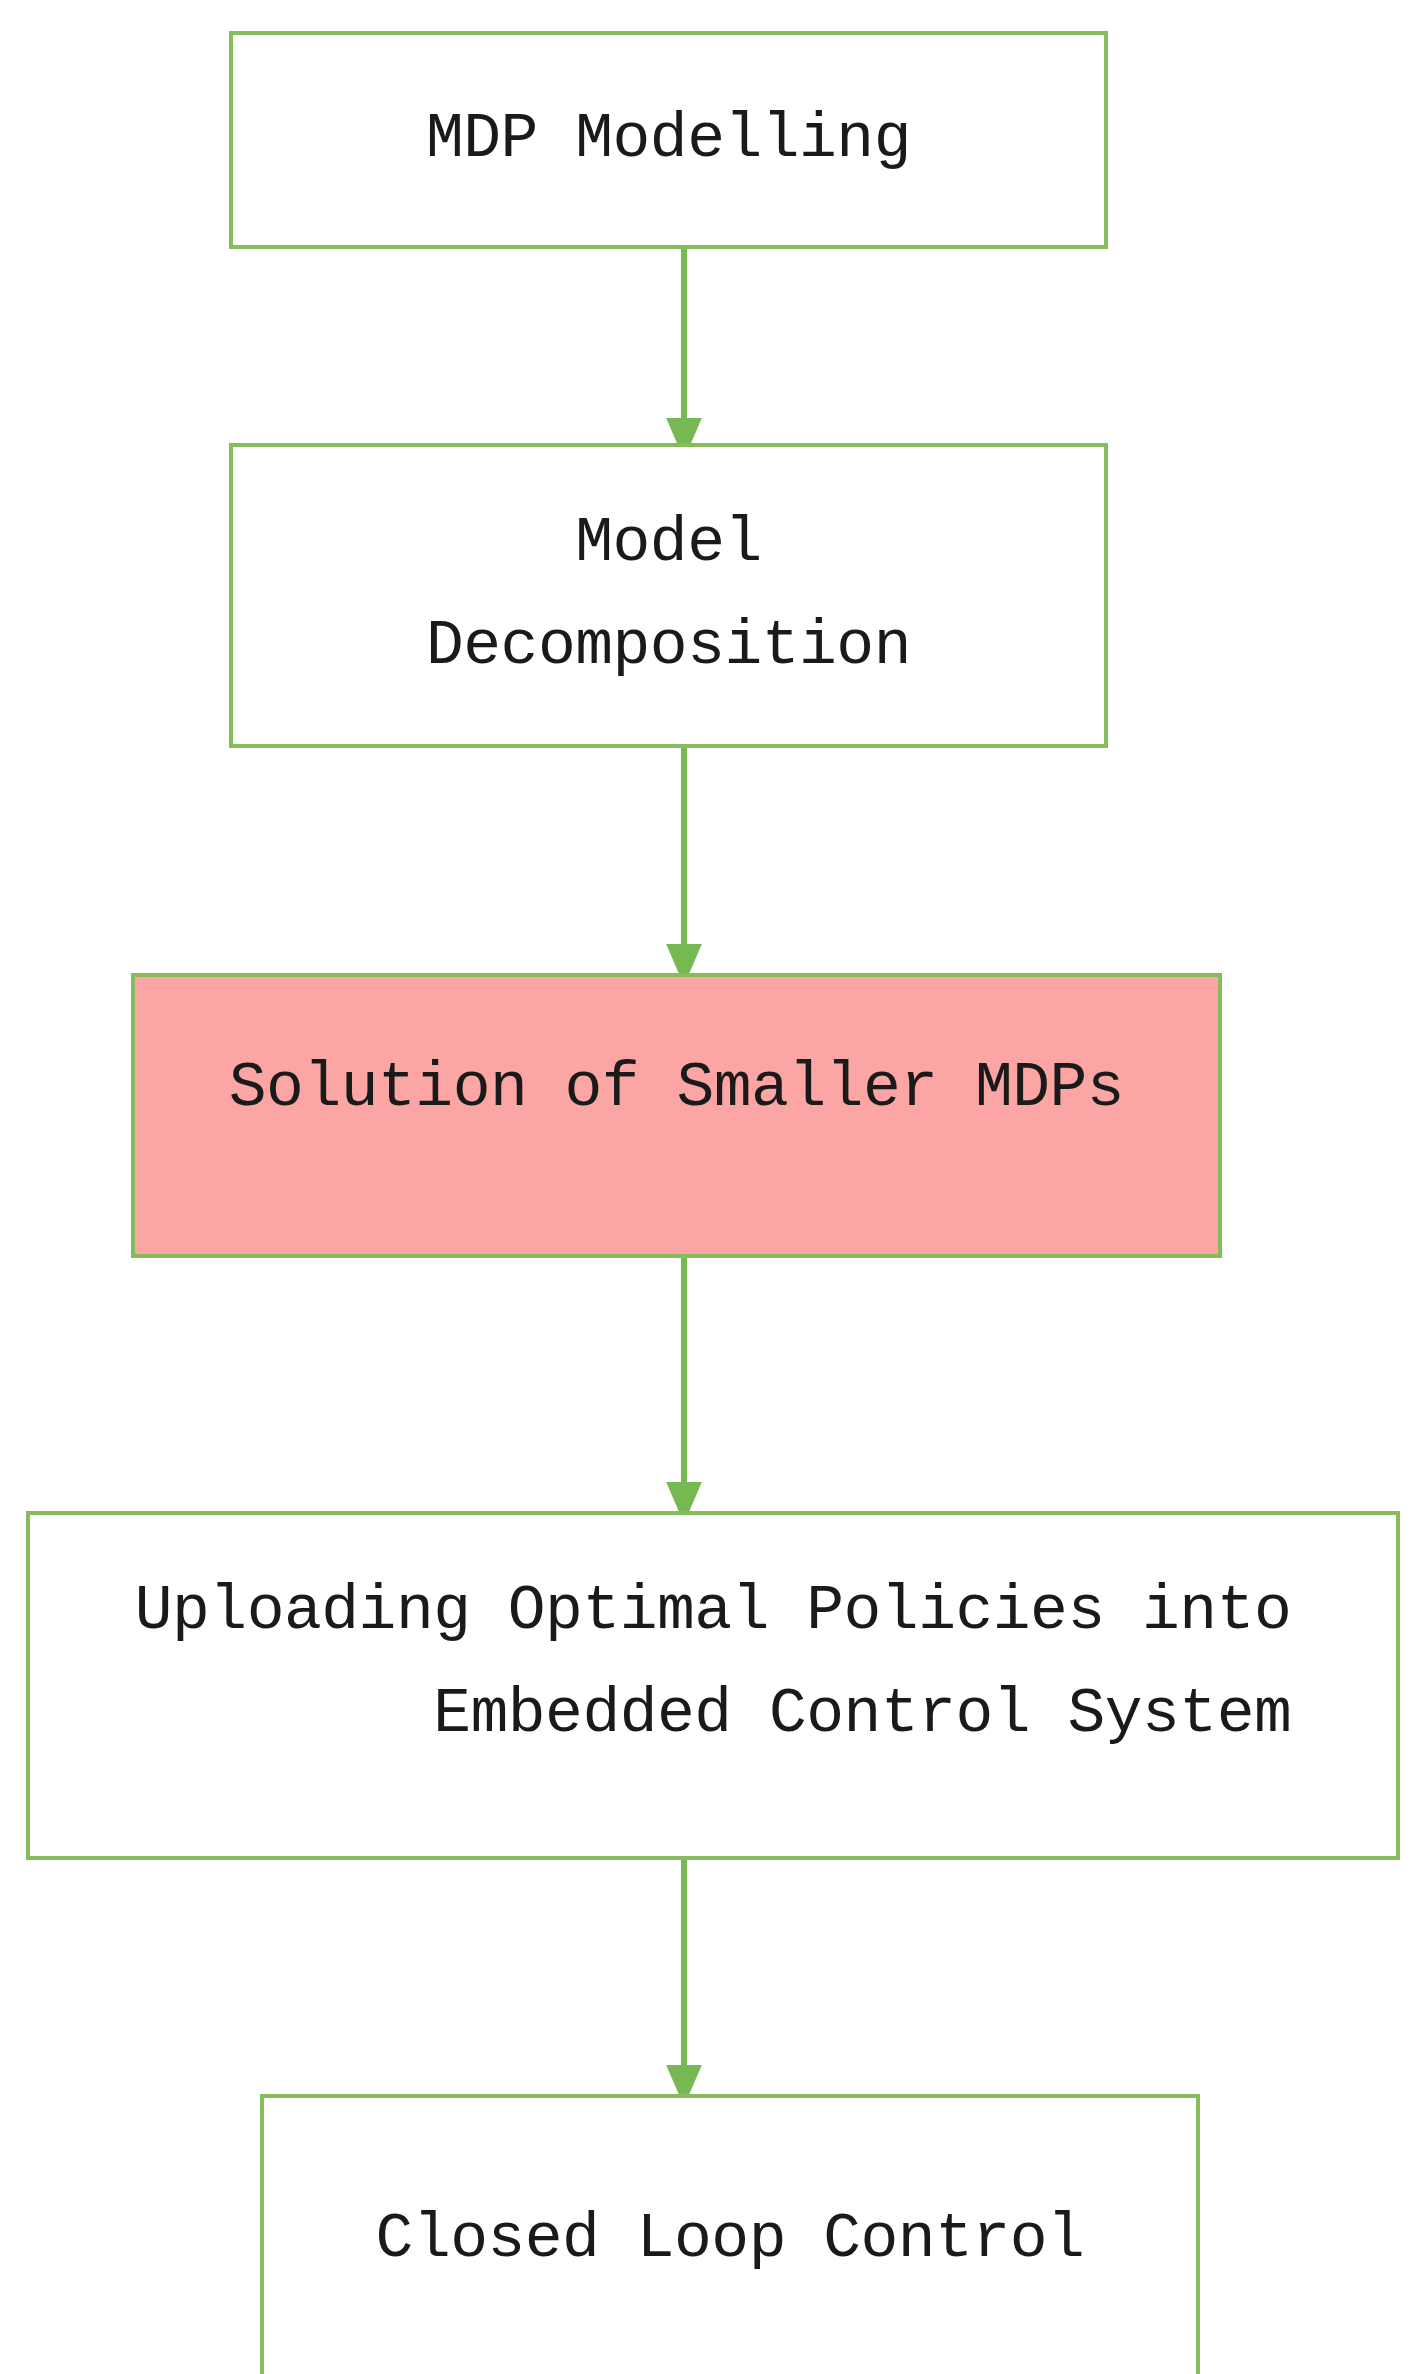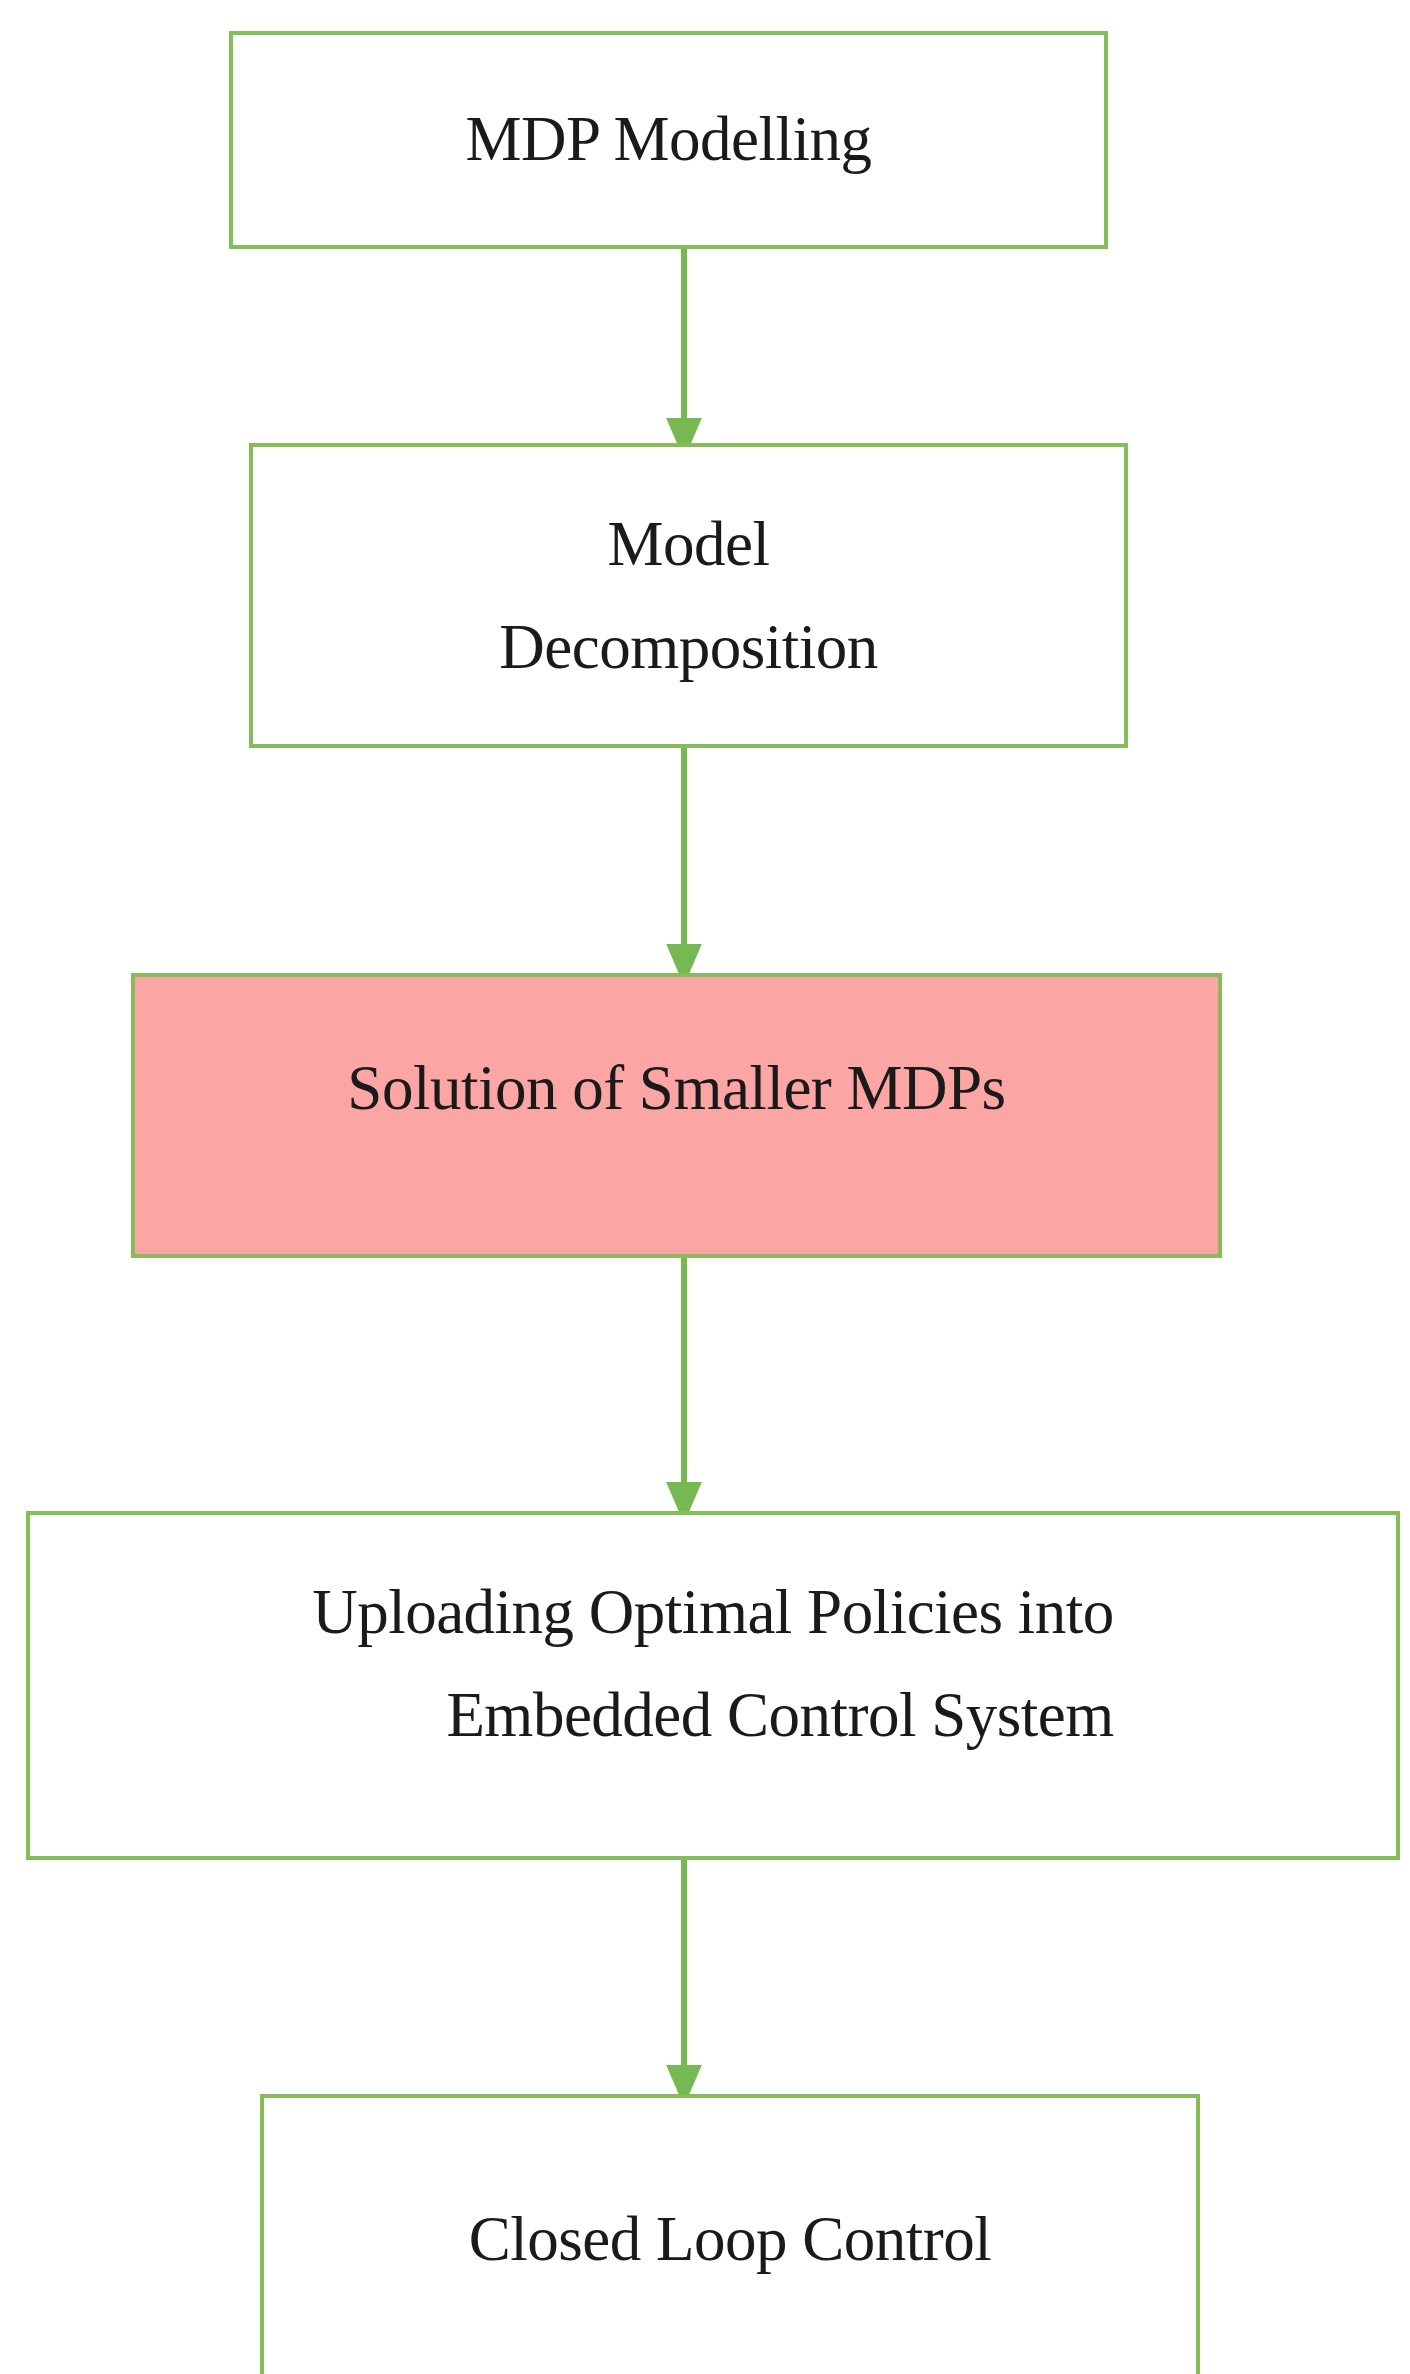--- a/index.html
+++ b/index.html
@@ -25,21 +25,21 @@
     box-sizing: border-box;
     background: #ffffff;
     border: 4px solid var(--edge, #84bd5a);
     display: flex;
     align-items: center;
     justify-content: center;
     text-align: center;
   }
   .node-label {
     color: #1a1a1a;
-    font-family: Liberation Serif, serif;
+    font-family: Liberation Mono, monospace;
     font-weight: 400;
     line-height: 1.55;
     letter-spacing: -0.5px;
     padding: 0 16px;
     white-space: pre-line;
   }
 
   
   #node-mdp-modelling   { left: 229px; top: 31px;   width: 879px;  height: 218px; }
   #node-mdp-modelling .node-label   { font-size: 63px; }
@@ -92,21 +92,21 @@
 
     <g>
       <line x1="684" y1="1860" x2="684" y2="2067" stroke="#76b852" stroke-width="6" marker-end="url(#arrowhead)"></line>
     </g>
   </svg>
 
   <div class="node" id="node-mdp-modelling" style="--edge: #84bd5a; background: rgb(255, 255, 255);">
     <span class="node-label" style="color: rgb(26, 26, 26);">MDP Modelling</span>
   </div>
 
-  <div class="node" id="node-model-decomposition" style="--edge: #84bd5a; background: rgb(255, 255, 255); margin-left: 20px;">
+  <div class="node" id="node-model-decomposition" style="--edge: #84bd5a; background: rgb(255, 255, 255);">
     <span class="node-label" style="color: rgb(26, 26, 26);">Model
 Decomposition</span>
   </div>
 
   <div class="node" id="node-solution-smaller-mdps" style="--edge: #84bd5a; background: #fca5a5;">
     <span class="node-label" style="color: rgb(26, 26, 26);">Solution of Smaller MDPs</span>
   </div>
 
   <div class="node" id="node-uploading-policies" style="--edge: #84bd5a; background: rgb(255, 255, 255);">
     <span class="node-label" style="color: rgb(26, 26, 26);">Uploading Optimal Policies into

